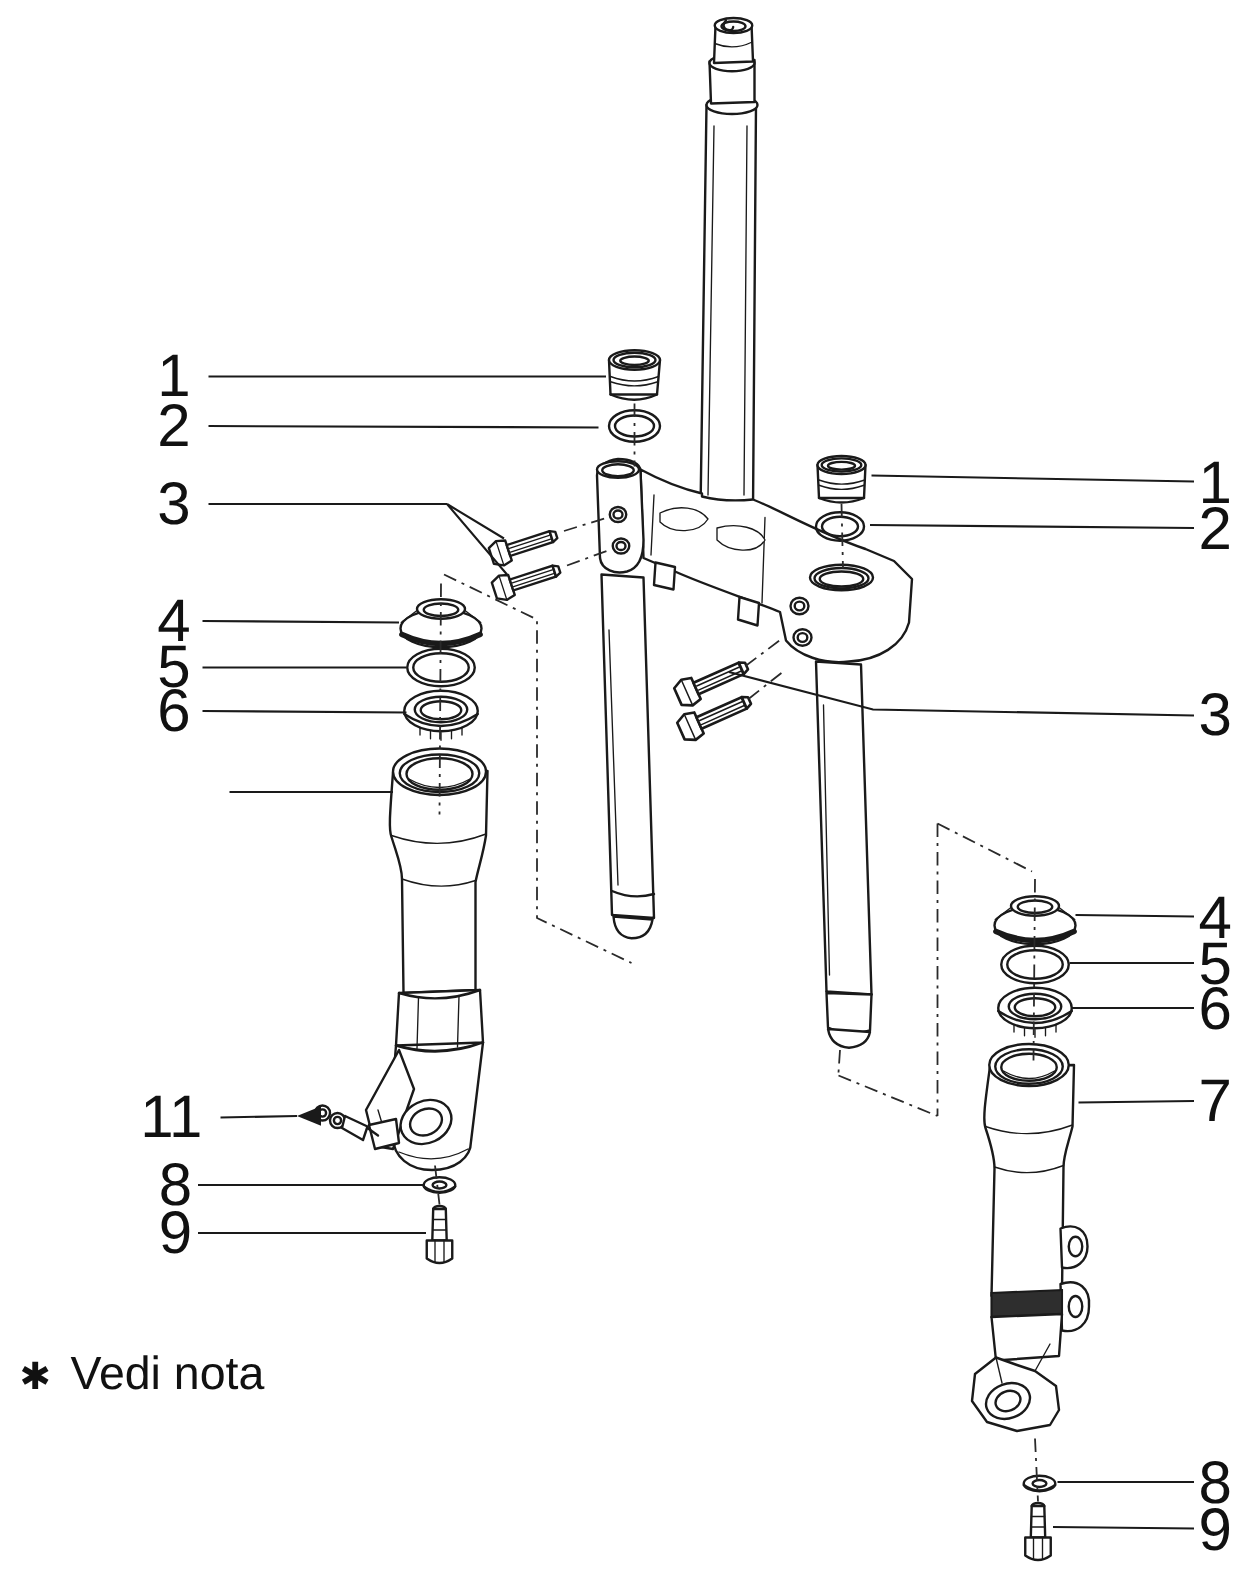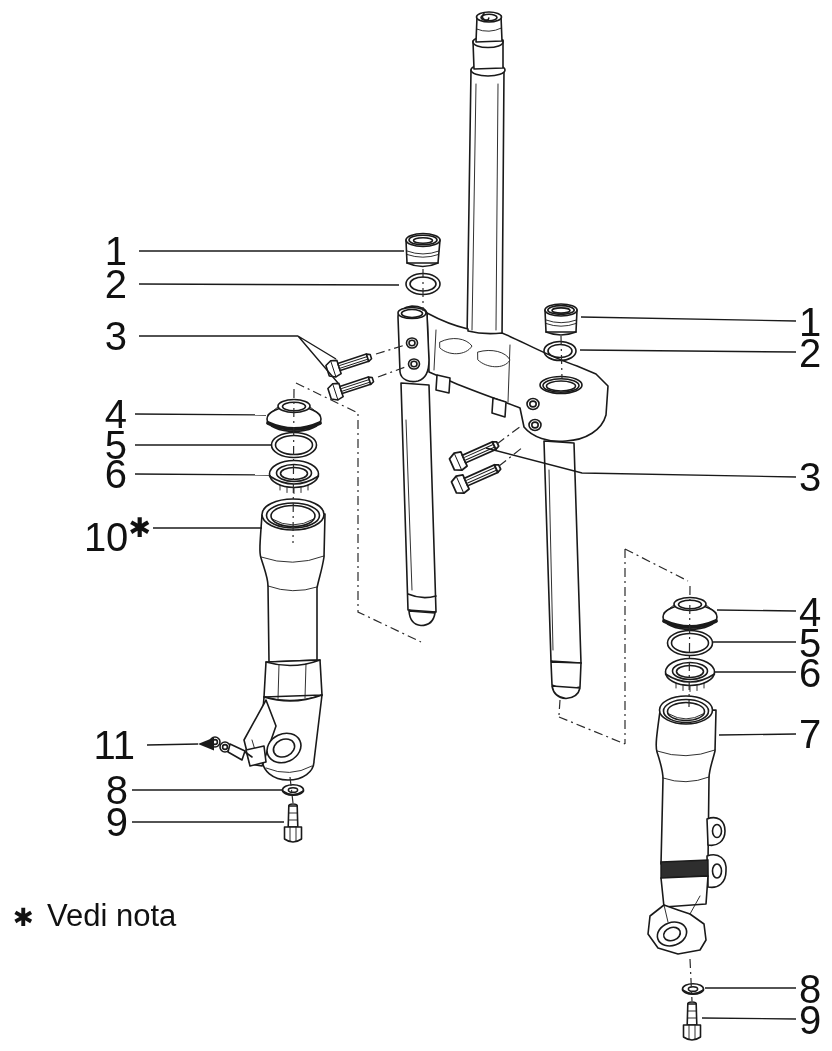--- a/index.html
+++ b/index.html
@@ -252,21 +252,20 @@
     <path class="ldr" d="M796,1019 L702,1018"></path>
   </g>
 </svg>
 
 <div class="callout cl" style="left:77px;width:50px;top:229px;"><span>1</span></div>
 <div class="callout cl" style="left:77px;width:50px;top:262px;"><span>2</span></div>
 <div class="callout cl" style="left:77px;width:50px;top:314px;"><span>3</span></div>
 <div class="callout cl" style="left:77px;width:50px;top:392px;"><span>4</span></div>
 <div class="callout cl" style="left:77px;width:50px;top:423px;"><span>5</span></div>
 <div class="callout cl" style="left:77px;width:50px;top:452px;"><span>6</span></div>
-<div class="callout cl" style="left:75px;width:76px;top:506px;"><span>10</span><span class="sup">✱</span></div>
 <div class="callout cl" style="left:77px;width:58px;top:723px;"><span>11</span></div>
 <div class="callout cl" style="left:77px;width:51px;top:768px;"><span>8</span></div>
 <div class="callout cl" style="left:77px;width:51px;top:800px;"><span>9</span></div>
 
 <div class="callout" style="left:799px;top:300px;"><span>1</span></div>
 <div class="callout" style="left:799px;top:331px;"><span>2</span></div>
 <div class="callout" style="left:799px;top:455px;"><span>3</span></div>
 <div class="callout" style="left:799px;top:590px;"><span>4</span></div>
 <div class="callout" style="left:799px;top:621px;"><span>5</span></div>
 <div class="callout" style="left:799px;top:651px;"><span>6</span></div>

